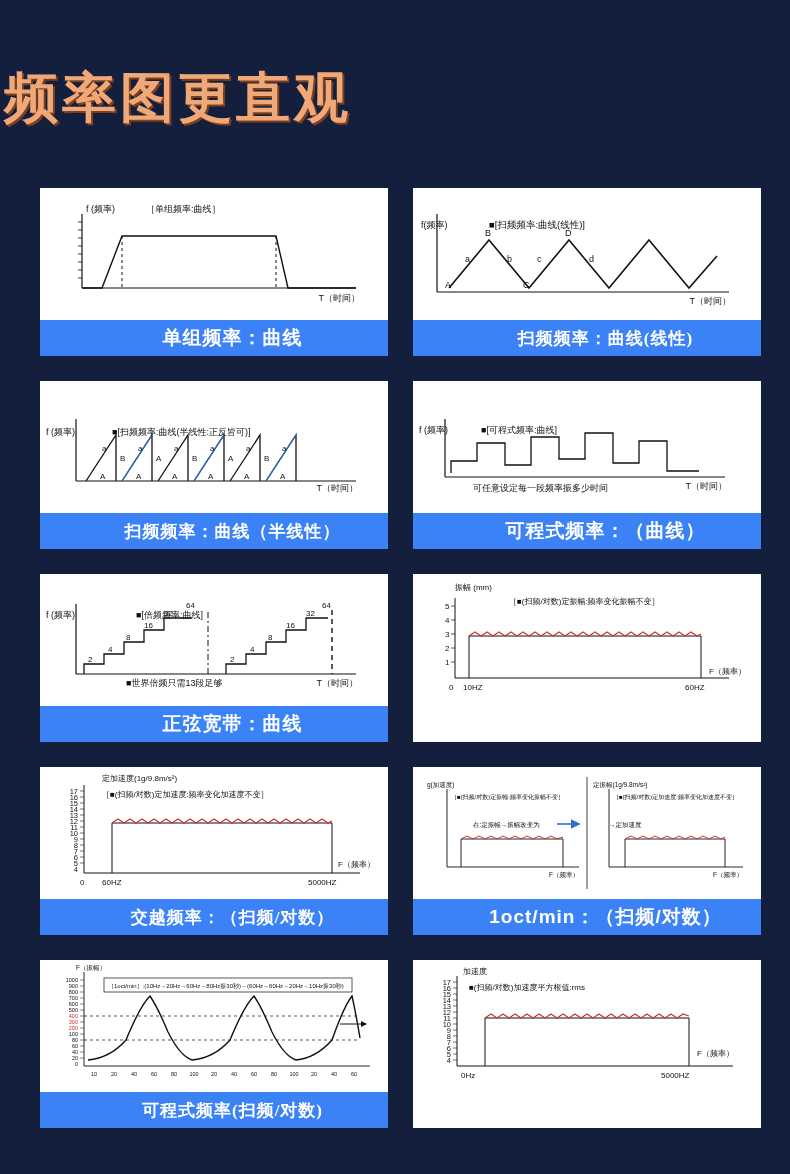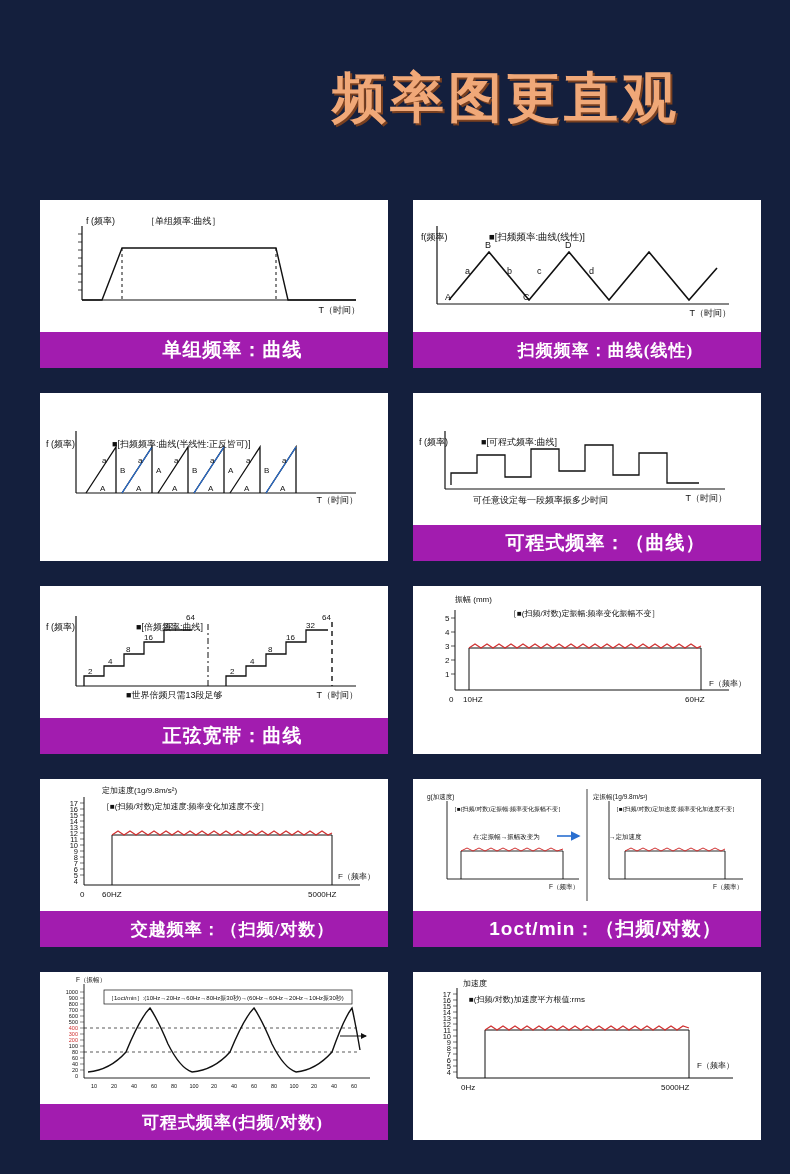--- a/index.html
+++ b/index.html
@@ -10,32 +10,32 @@
     font-family: "Liberation Sans", sans-serif;
   }
   .page {
     position: relative;
     width: 790px; height: 1174px;
     background: #141f3d;
     overflow: hidden;
   }
   .main-title {
     position: absolute;
-    top: 62px; left: 16px; width: 664px;
-    text-align: right;
+    top: 62px; left: 4px; width: 664px;
+    text-align: left;
     font-family: "Liberation Sans", sans-serif;
     font-size: 54px;
     font-weight: bold;
     letter-spacing: 4px;
     color: #f0a878;
     text-shadow: 2px 2px 0 #7a4020;
   }
   .grid {
     position: absolute;
-    top: 200px; left: 40px;
+    top: 188px; left: 40px;
     width: 710px;
     display: grid;
     grid-template-columns: 348px 348px;
     grid-column-gap: 14px;
     grid-row-gap: 22px;
     gap: 25px;
   }
   .card {
     width: 348px;
     background: #ffffff;
@@ -45,21 +45,21 @@
   }
   .card .figure {
     position: relative;
     width: 348px;
     height: 132px;
     background: #ffffff;
     overflow: hidden;
   }
   .card .caption {
     height: 36px;
-    background: #a21caf;
+    background: #3b82f6;
     color: #ffffff;
     display: flex;
     align-items: center;
     justify-content: center;
     font-size: 19px;
     font-weight: bold;
     letter-spacing: 1px;
     white-space: nowrap;
     padding-left: 37px;
   }
@@ -174,20 +174,21 @@
           <g font-size="8" fill="#111" class="lbl">
             <text x="60" y="98">A</text>
               <text x="96" y="98">A</text>
             <text x="132" y="98">A</text>
               <text x="168" y="98">A</text>
             <text x="204" y="98">A</text>
               <text x="240" y="98">A</text>
           </g>
         </svg>
       </div>
+      <div class="caption small">扫频频率：曲线（半线性）</div>
     </div>
 
     <div class="card">
       <div class="figure">
         <svg class="fig-svg" width="348" height="132" viewBox="0 0 348 132">
           <g stroke="#111" fill="none" stroke-width="1.2">
             <line x1="32" y1="38" x2="32" y2="96"></line>
             <line x1="32" y1="96" x2="312" y2="96"></line>
             <path d="M38,92 L38,80 L64,80 L64,62 L92,62 L92,84 L118,84 L118,56 L146,56 L146,78 L172,78 L172,52 L200,52 L200,82 L226,82 L226,60 L254,60 L254,90 L286,90" stroke-width="1.3"></path>
           </g>

